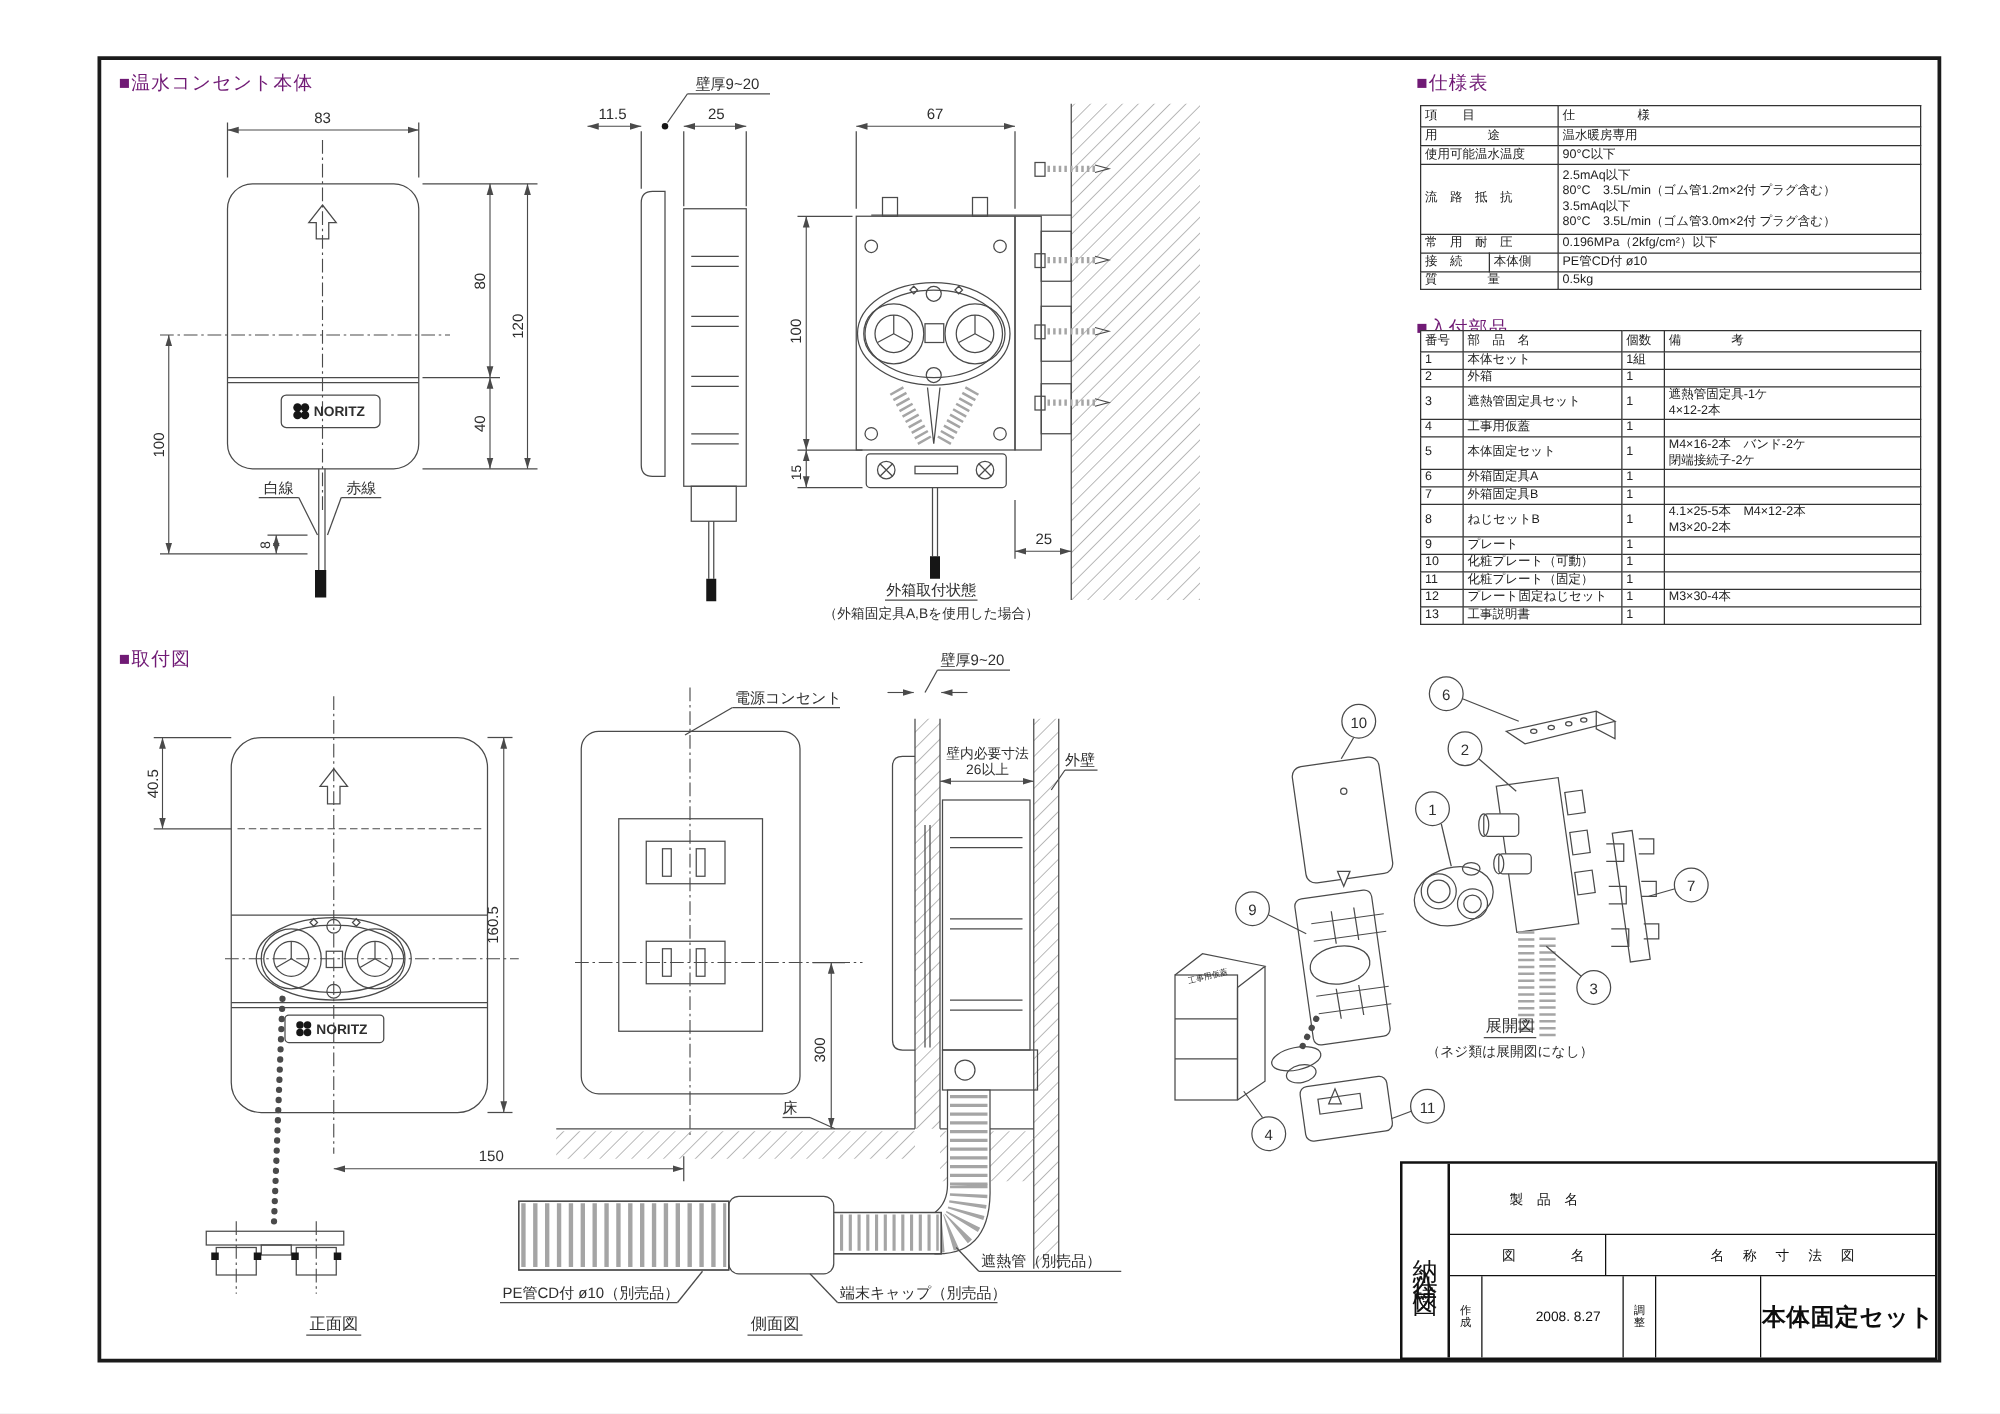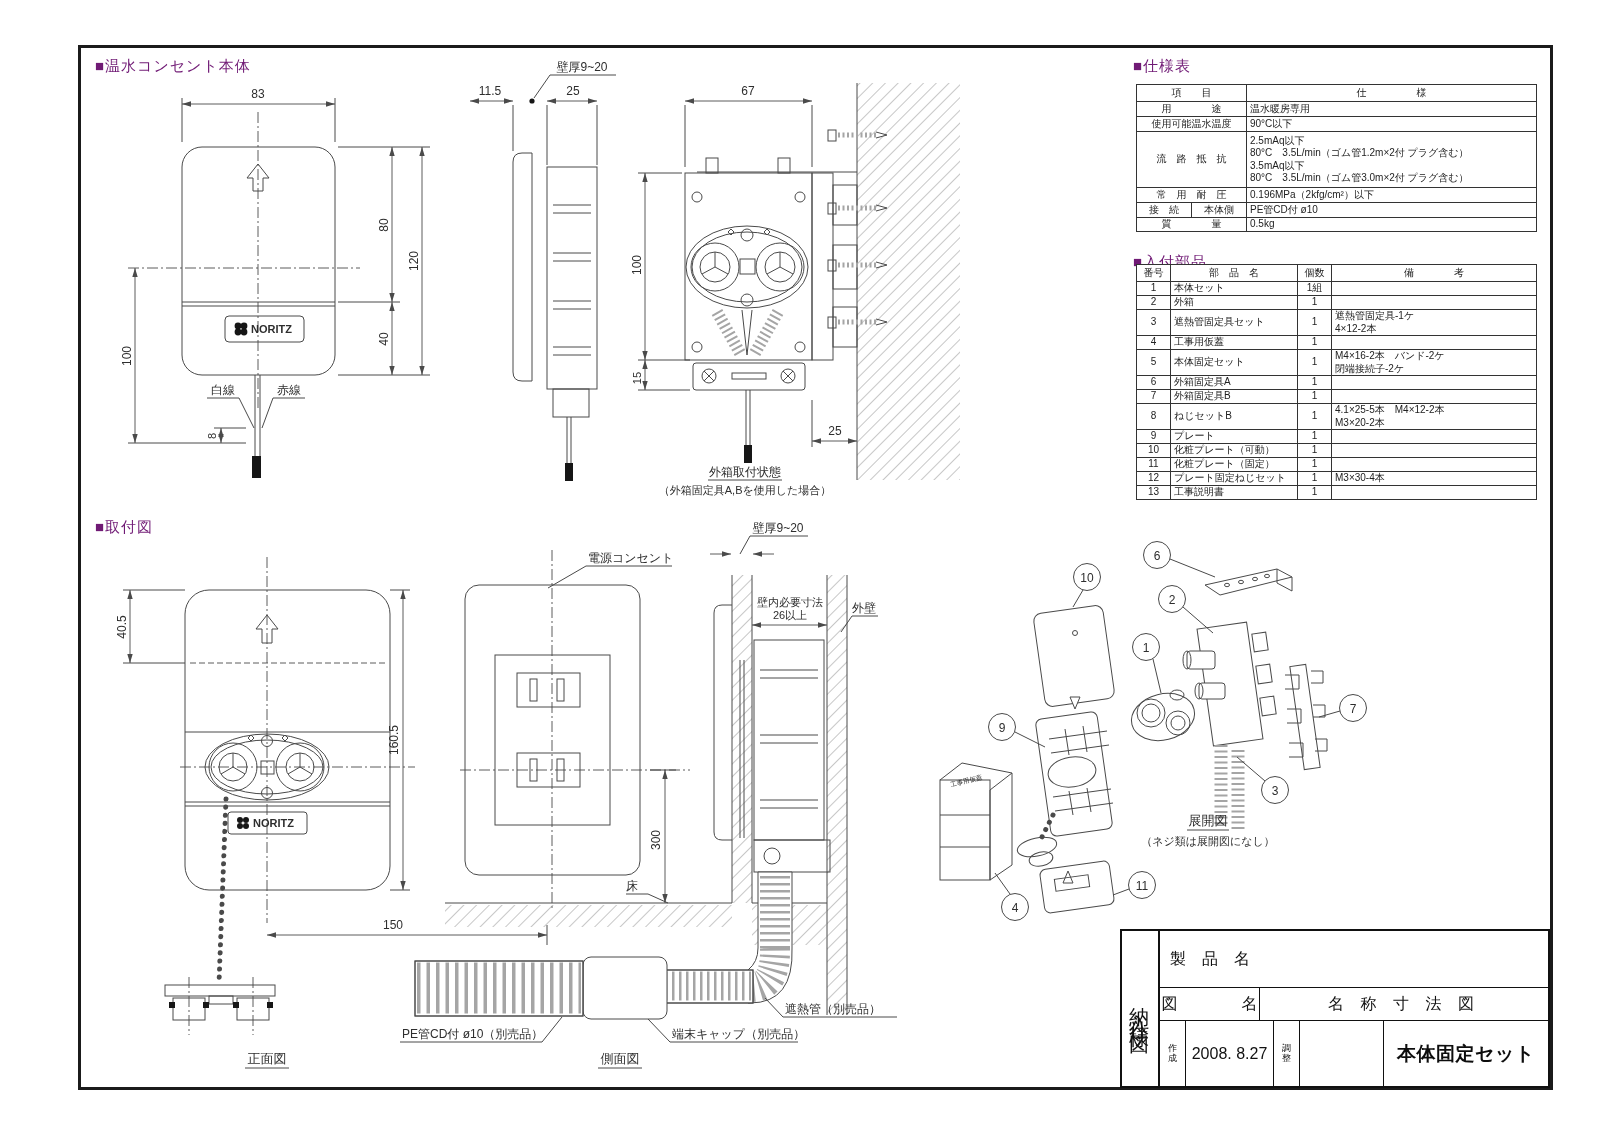--- a/index.html
+++ b/index.html
@@ -16,33 +16,33 @@
   svg .blk{fill:#161616;stroke:none;}
   svg .t{fill:#2e2e2e;font-family:"Liberation Sans","DejaVu Sans",sans-serif;font-size:12px;stroke:none;}
   svg .ts{font-size:11px;}
   svg .tb{font-weight:bold;font-size:11px;}
   svg .tc{text-anchor:middle;}
   svg .pipe{stroke:#a5a5a5;fill:none;}
   svg .chain{stroke:#4a4a4a;stroke-width:5;stroke-dasharray:0.1 8;stroke-linecap:round;fill:none;}
   table.dt{border-collapse:collapse;table-layout:fixed;position:absolute;background:#fff;
            font-size:10px;line-height:1.25;color:#222;border:1.5px solid #333;}
   table.dt td{border:1px solid #333;padding:0 3px;vertical-align:middle;overflow:hidden;}
-  td.c{text-align:center;}
+  td.c{}
   .pre{white-space:pre-line;}
   
   .tblock{position:absolute;left:1120px;top:929px;width:430px;height:159px;border:2.5px solid #111;
           display:flex;box-sizing:border-box;background:#fff;}
   .tbv{width:36px;border-right:2px solid #111;display:flex;align-items:center;justify-content:center;
        writing-mode:vertical-rl;text-orientation:upright;font-size:20px;letter-spacing:7px;color:#111;}
   .tbm{flex:1;display:flex;flex-direction:column;}
   .trow{display:flex;border-bottom:1.5px solid #111;box-sizing:border-box;}
   .trow:last-child{border-bottom:none;}
   .tcell{border-right:1.5px solid #111;box-sizing:border-box;display:flex;align-items:center;justify-content:center;}
   .tcell:last-child{border-right:none;}
-  .lab{font-size:16px;color:#111;}
+  .lab{font-size:11px;color:#111;margin-left:25px;}
   .small2{font-size:9px;line-height:1.1;text-align:center;white-space:pre-line;color:#111;}
   .company{font-weight:bold;font-size:19px;letter-spacing:0.5px;color:#0d0d0d;}
 </style>
 </head>
 <body>
 
 <div class="page">
   <div class="frame"></div>
 
   <div class="sect-title" style="left:95px;top:57px;">■温水コンセント本体</div>

